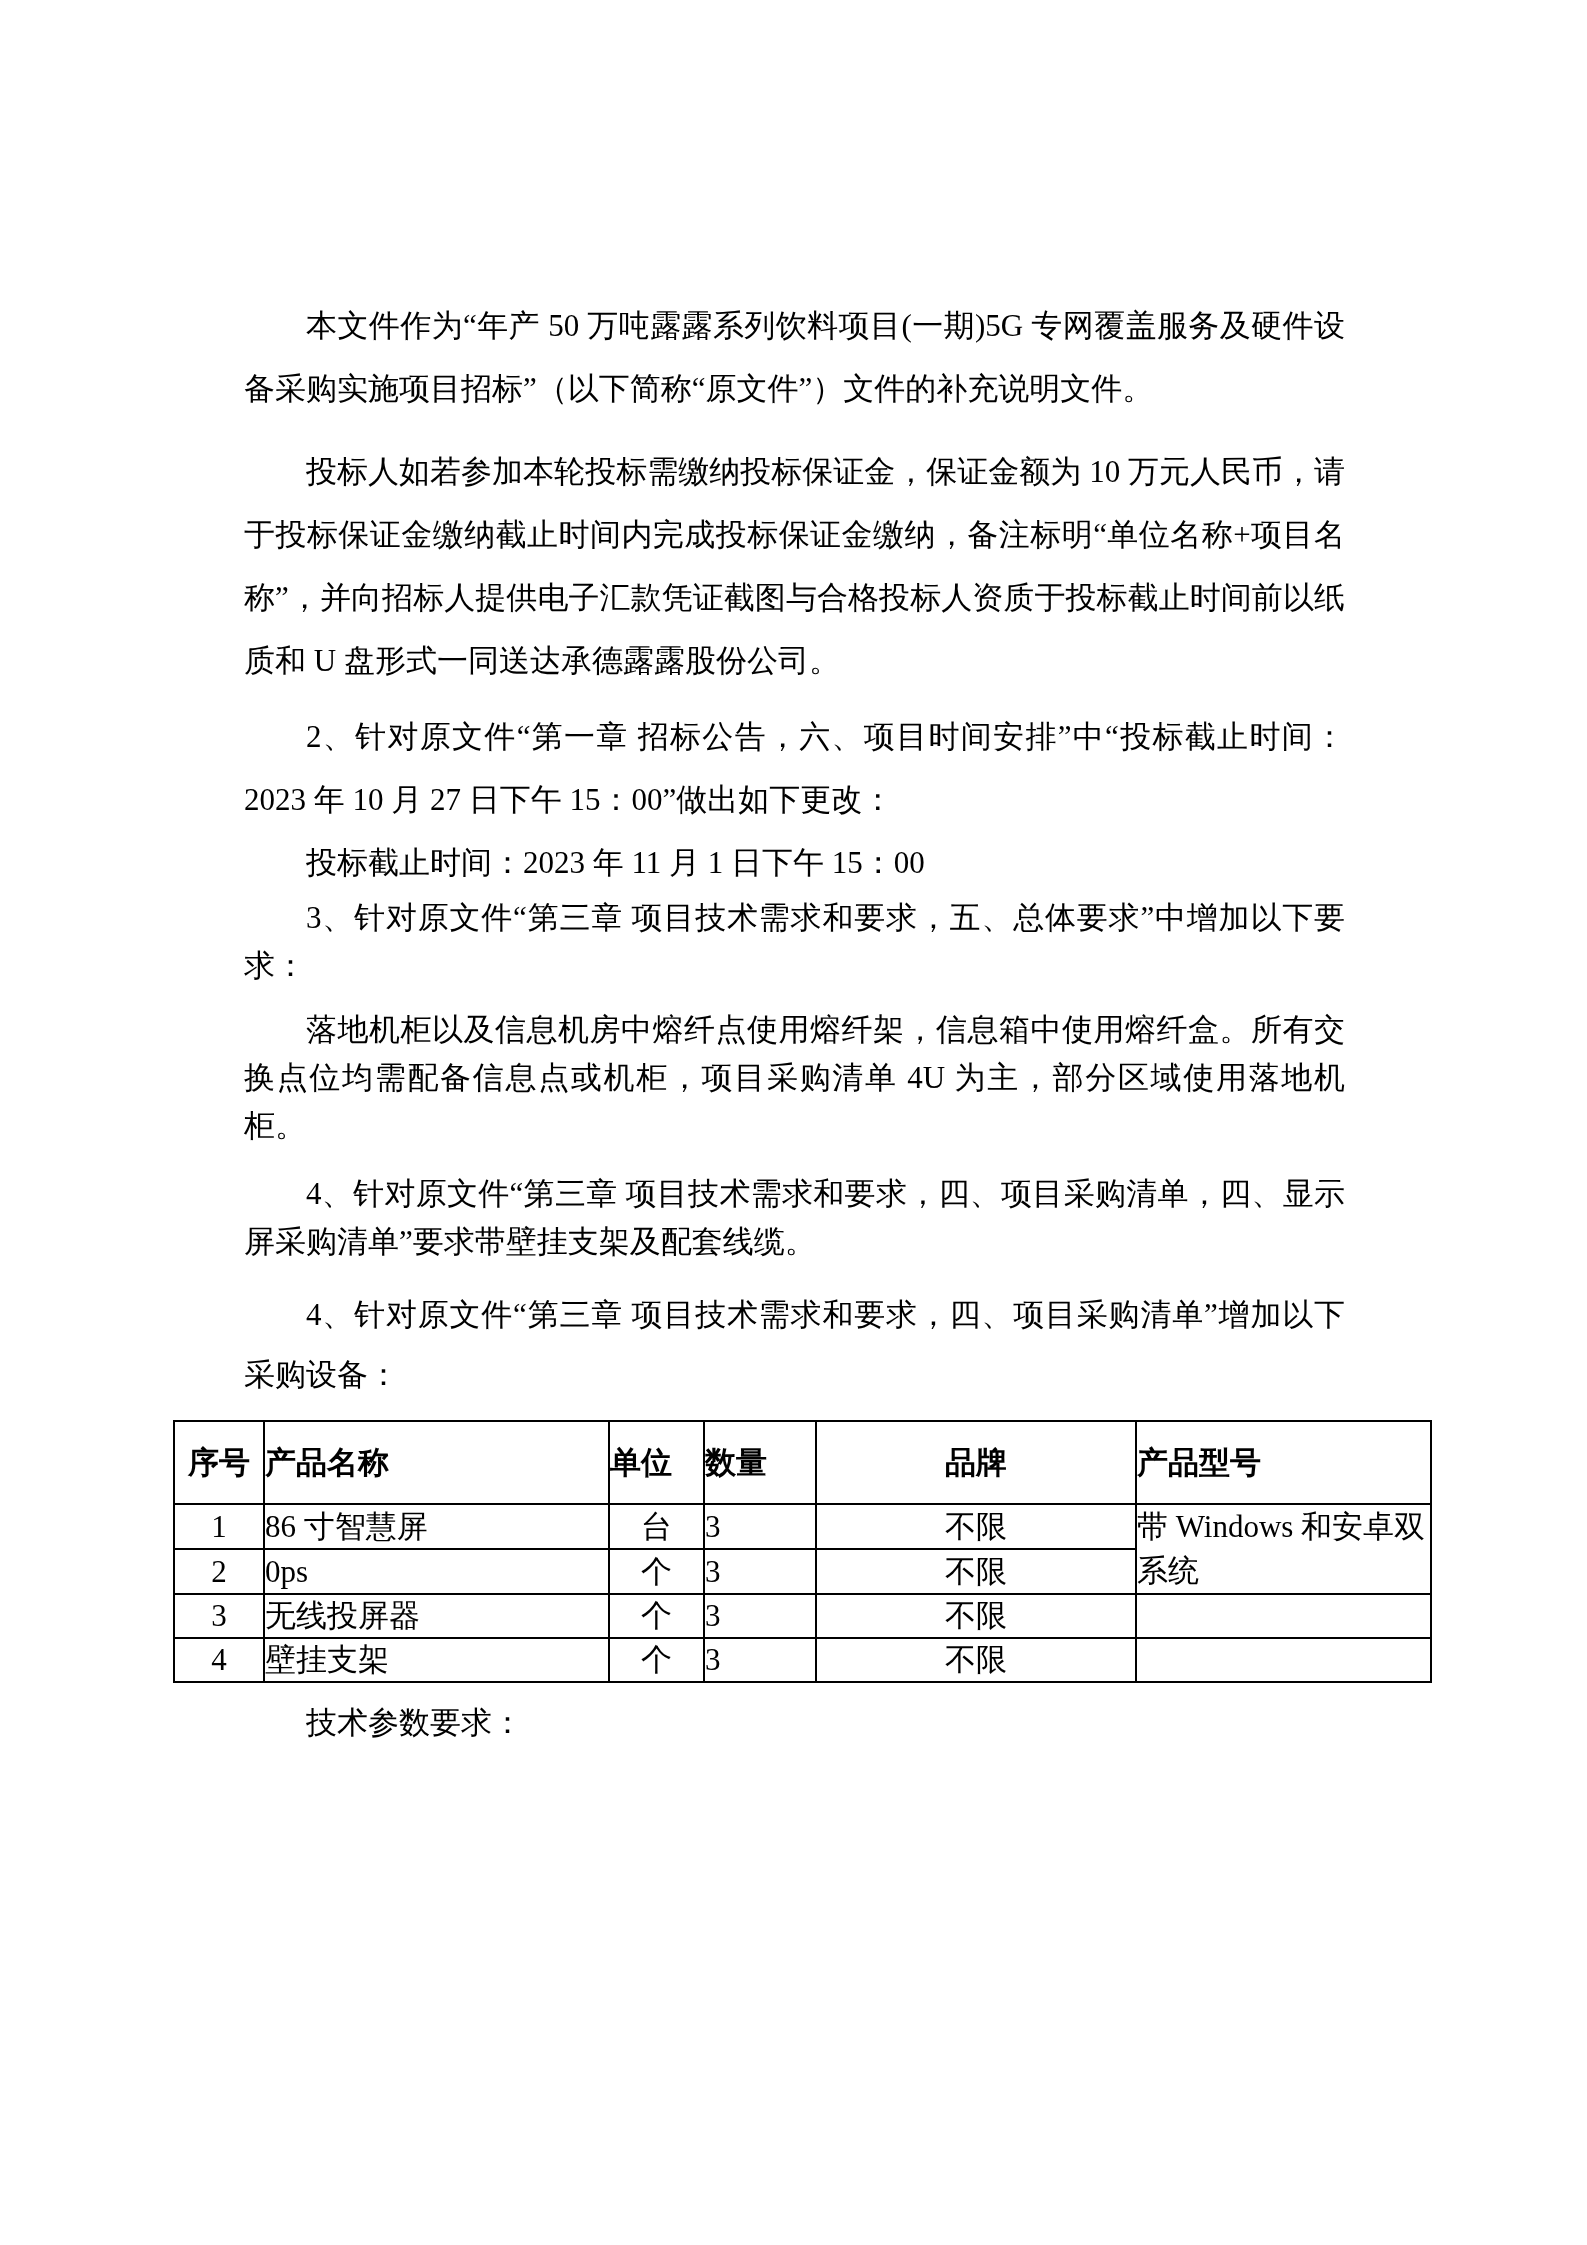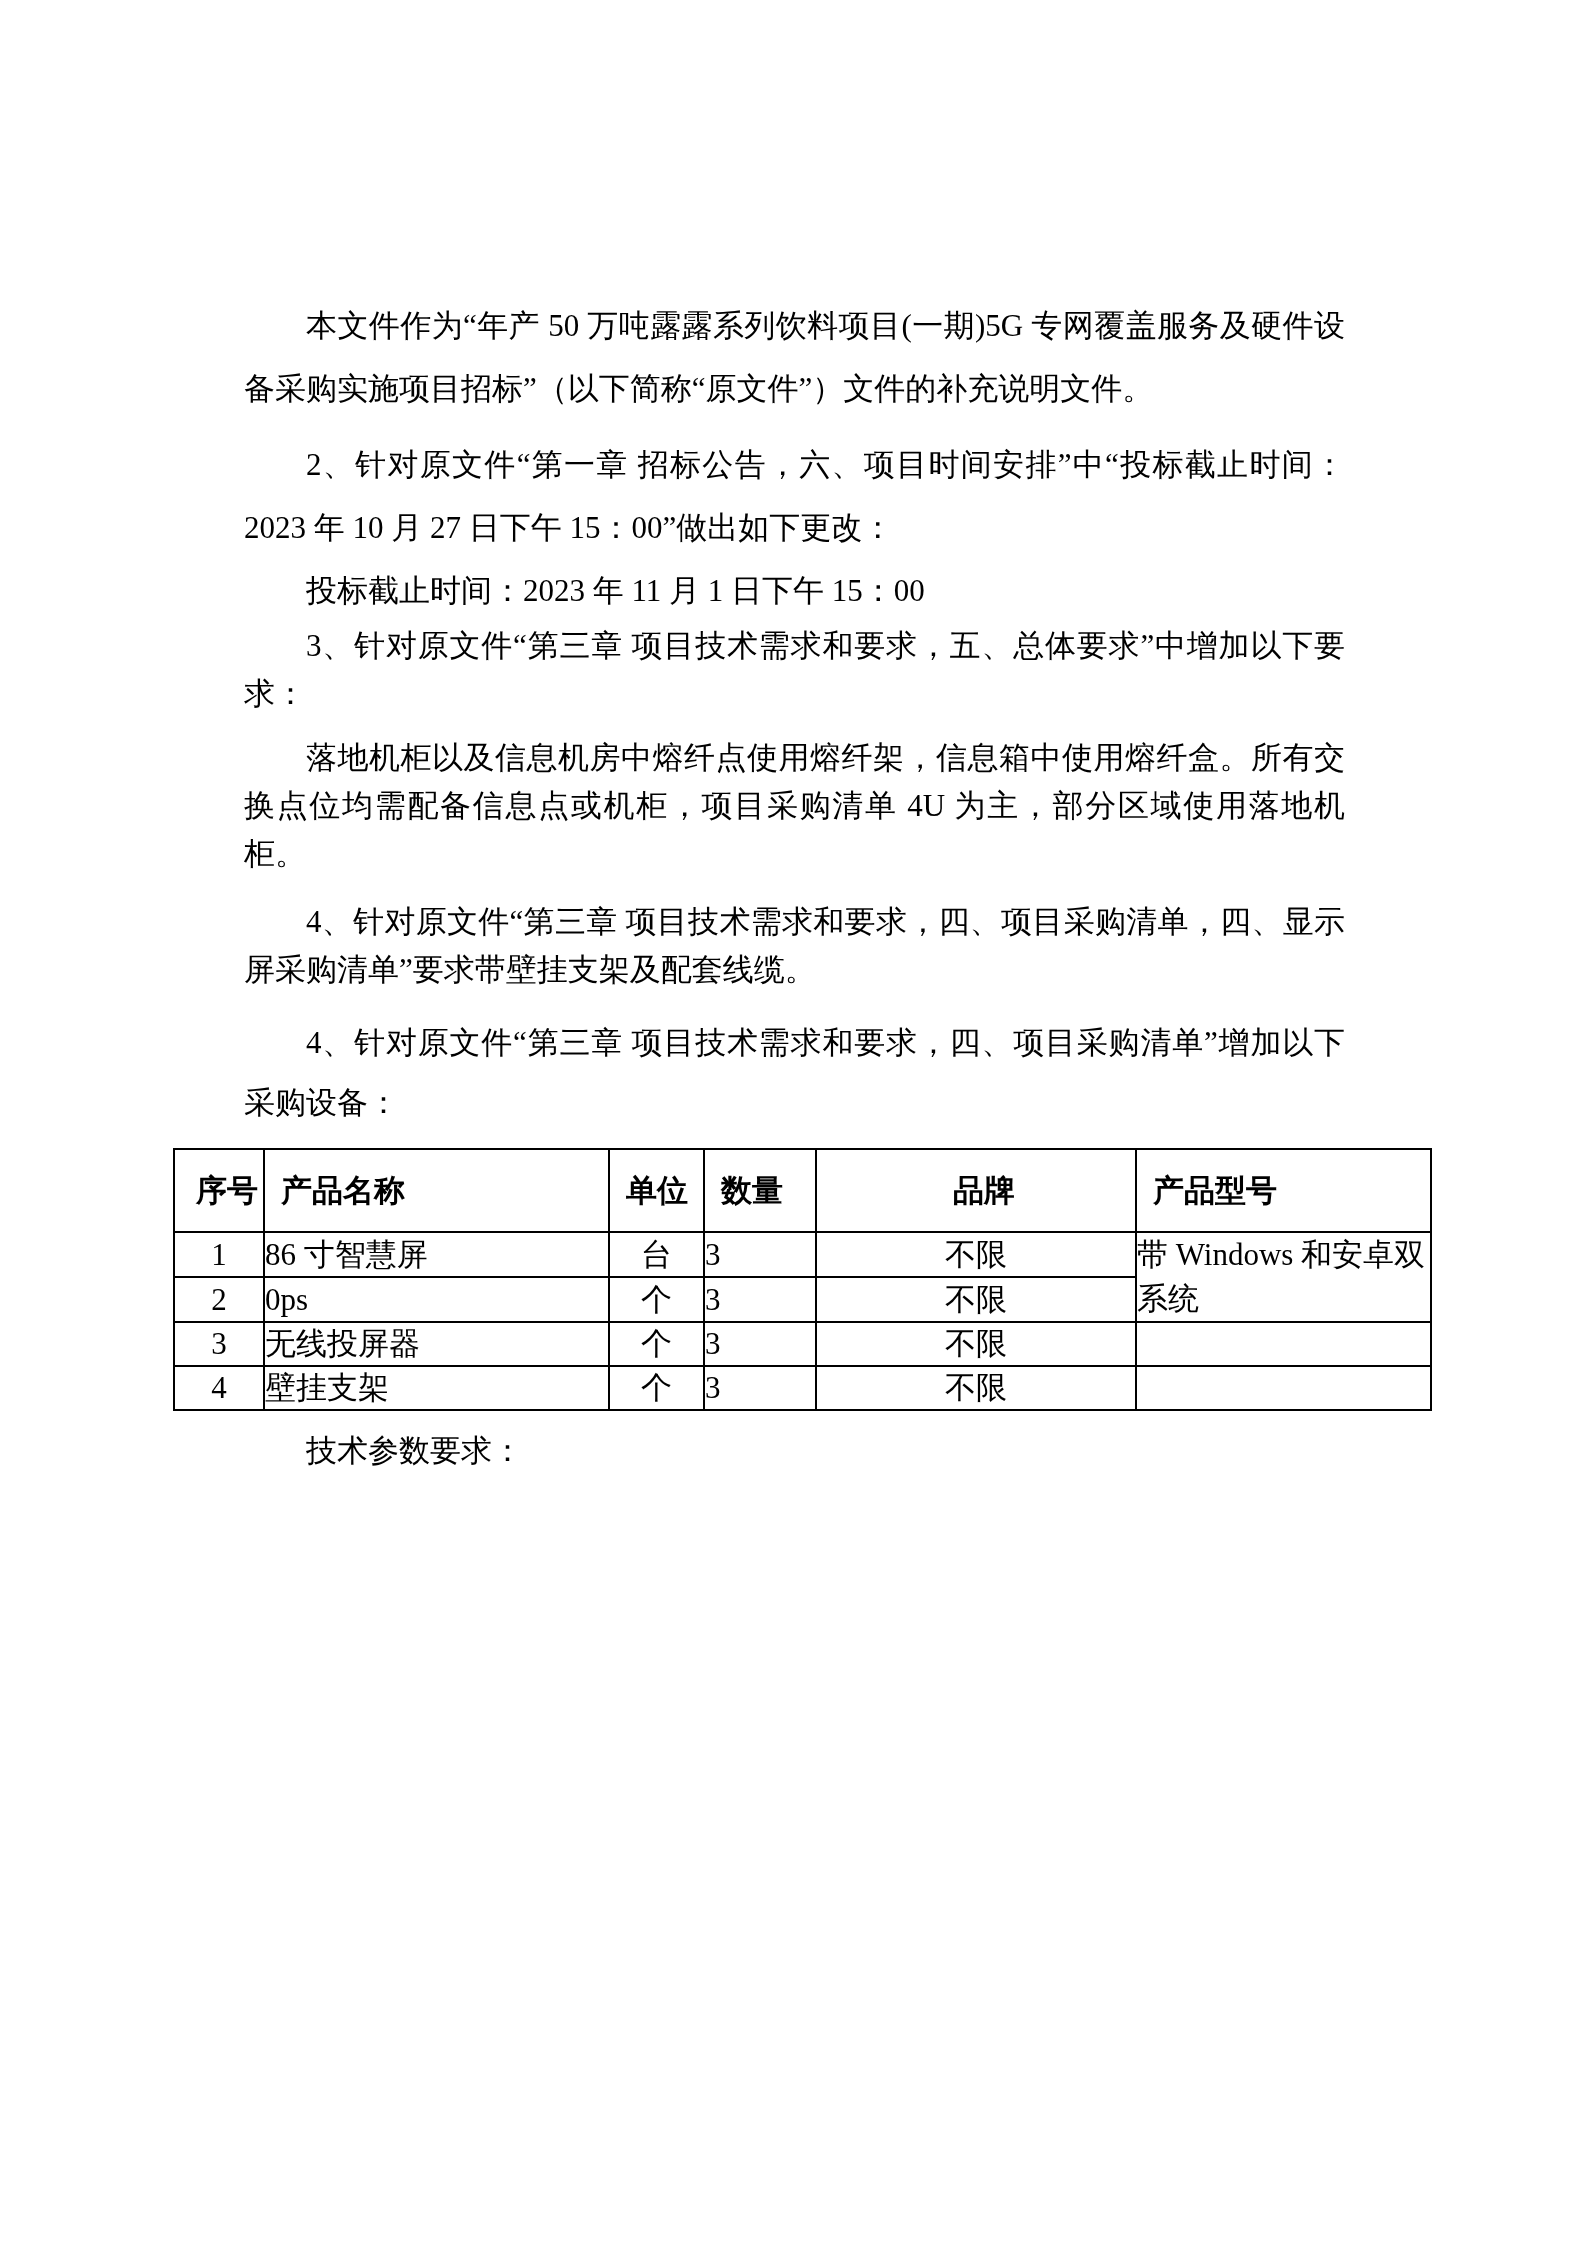--- a/index.html
+++ b/index.html
@@ -56,21 +56,20 @@
   table.procurement td {
     border: 2px solid #000000;
     padding: 0;
     overflow: hidden;
   }
   table.procurement thead th {
     height: 81px;
     font-family: "Liberation Sans", "DejaVu Sans", sans-serif;
     font-weight: bold;
     vertical-align: middle;
-    padding-left: 16px;
   }
   table.procurement tbody td {
     height: 42px;
     vertical-align: middle;
     line-height: 40px;
   }
   .col-no    { text-align: center; }
   .col-name  { padding-left: 18px; }
   th.col-name{ padding-left: 16px; }
   th.col-unit{ padding-left: 12px; }
@@ -85,20 +84,21 @@
 </style>
 </head>
 <body>
 
 <div class="page">
   <div class="content">
 
     <p id="p-intro" class="lh63">本文件作为“年产 50 万吨露露系列饮料项目(一期)5G 专网覆盖服务及硬件设备采购实施项目招标”（以下简称“原文件”）文件的补充说明文件。</p>
 
 
+    <p id="p-revised" class="lh63">投标人如若参加本轮投标需缴纳投标保证金，保证金额为 10 万元人民币，请于投标保证金缴纳截止时间内完成投标保证金缴纳，备注标明“单位名称+项目名称”，并向招标人提供电子汇款凭证截图与合格投标人资质于投标截止时间前以纸质和 U 盘形式一同送达承德露露股份公司。</p>
 
     <p id="p-item2" class="lh63">2、针对原文件“第一章 招标公告，六、项目时间安排”中“投标截止时间：2023 年 10 月 27 日下午 15：00”做出如下更改：</p>
 
     <p id="p-deadline" class="lh63">投标截止时间：2023 年 11 月 1 日下午 15：00</p>
 
     <p id="p-item3" class="lh40">3、针对原文件“第三章 项目技术需求和要求，五、总体要求”中增加以下要求：</p>
 
     <p id="p-item3c" class="lh40">落地机柜以及信息机房中熔纤点使用熔纤架，信息箱中使用熔纤盒。所有交换点位均需配备信息点或机柜，项目采购清单 4U 为主，部分区域使用落地机柜。</p>
 
     <p id="p-item4" class="lh40">4、针对原文件“第三章 项目技术需求和要求，四、项目采购清单，四、显示屏采购清单”要求带壁挂支架及配套线缆。</p>

